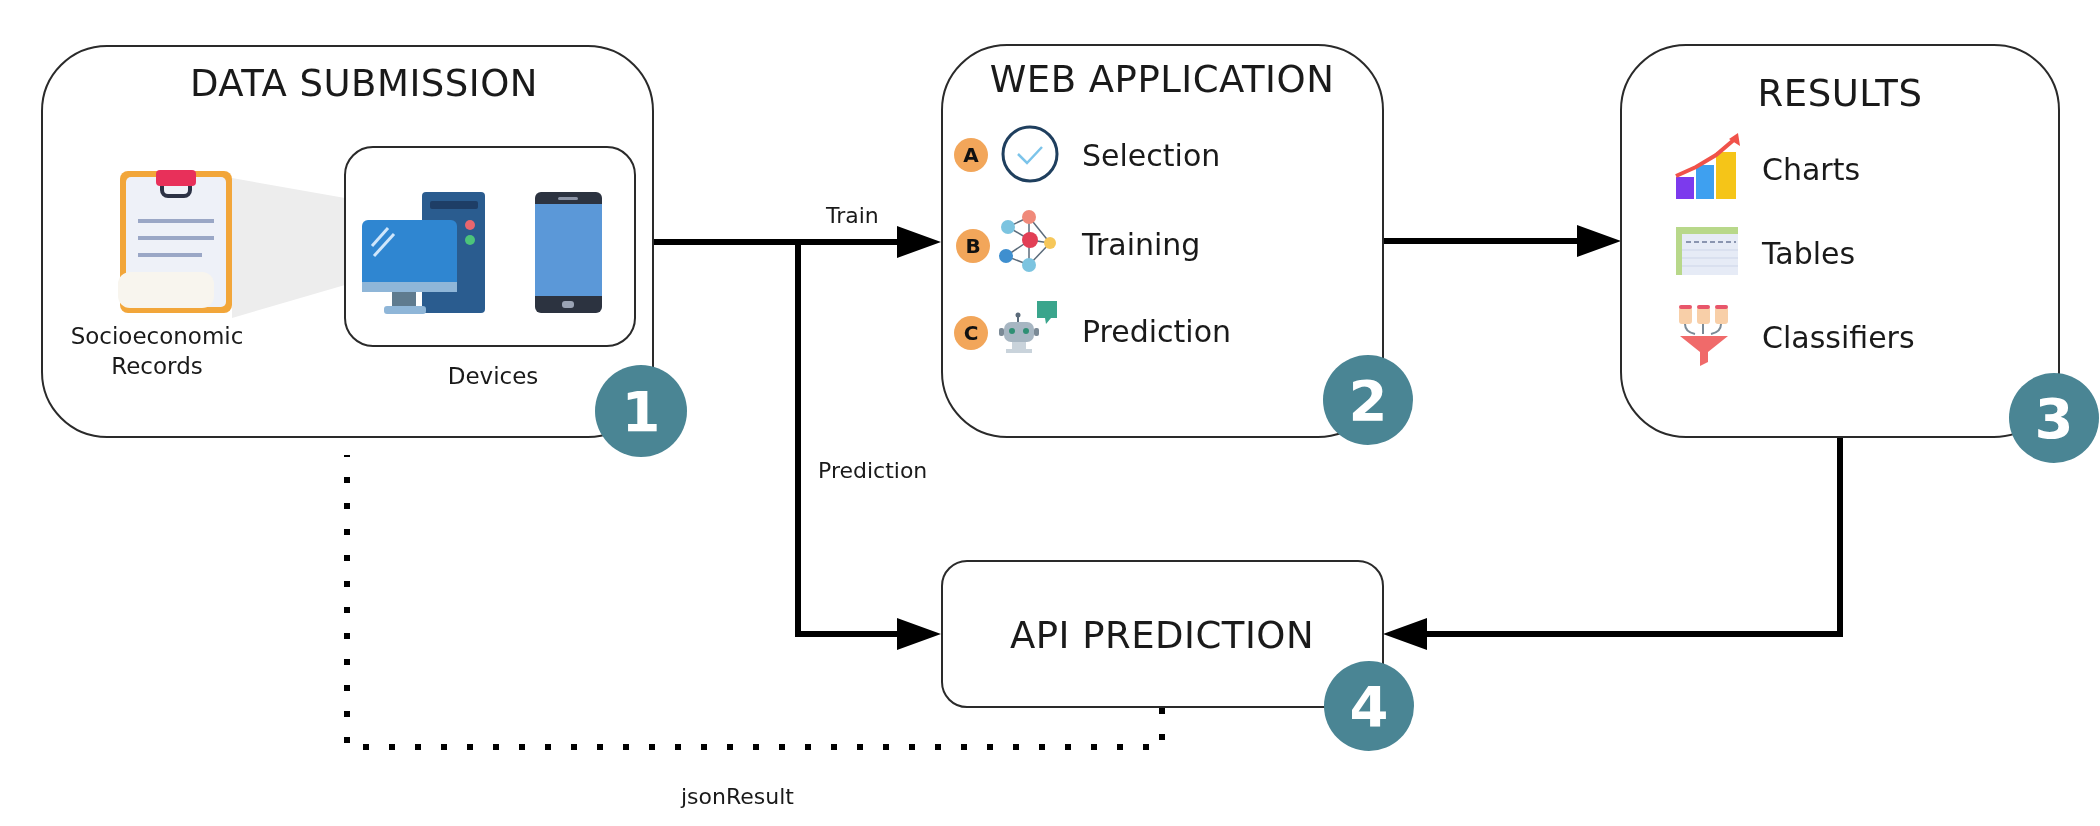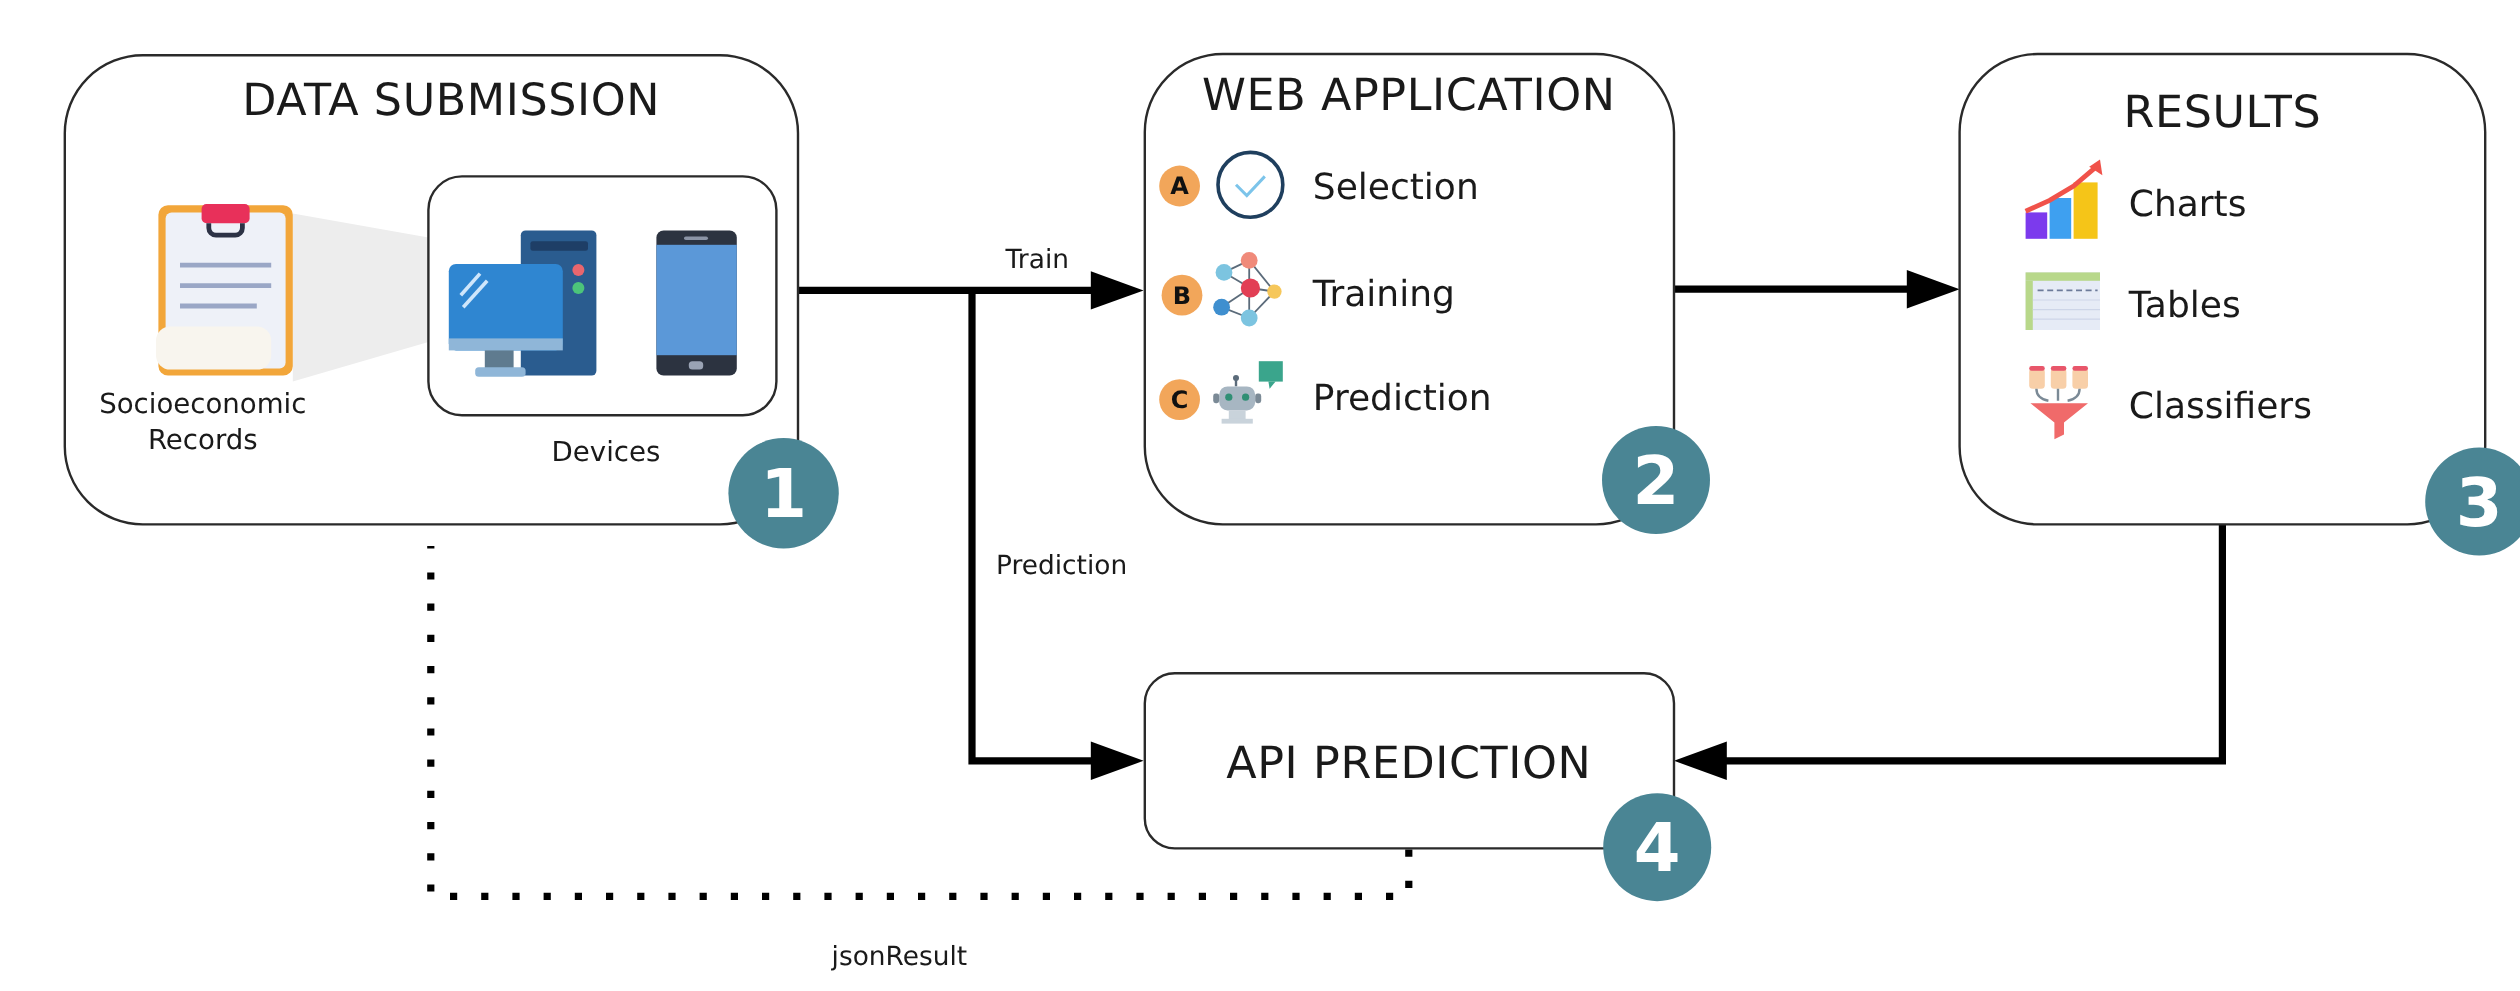--- a/index.html
+++ b/index.html
@@ -1,17 +1,17 @@
 <!DOCTYPE html>
 <html><head>
 <meta charset="utf-8">
 <style>
   html, body { margin: 0; padding: 0; background: #ffffff; }
   body { width: 2100px; height: 826px; overflow: hidden; }
-  #stage { position: absolute; left: 12px; top: 0; width: 1700px; height: 826px; }
+  #stage { position: absolute; left: 0; top: 0; width: 1700px; height: 826px; }
   svg text { font-family: "DejaVu Sans", sans-serif; fill: #1a1a1a; }
   .title { font-size: 37px; letter-spacing: 0.5px; }
   .item  { font-size: 30px; }
   .small { font-size: 23px; }
   .edge  { font-size: 22px; }
   .badge-num { font-family: "DejaVu Sans", sans-serif; font-weight: bold; font-size: 56px; fill: #ffffff; }
   .letter { font-family: "DejaVu Sans", sans-serif; font-weight: bold; font-size: 20px; fill: #111; }
   .box { fill: #ffffff; stroke: #2a2a2a; stroke-width: 2; }
   .arrow-line { stroke: #000; stroke-width: 6; fill: none; }
   .dots { stroke: #000; stroke-width: 6; fill: none; stroke-dasharray: 6 20; }

